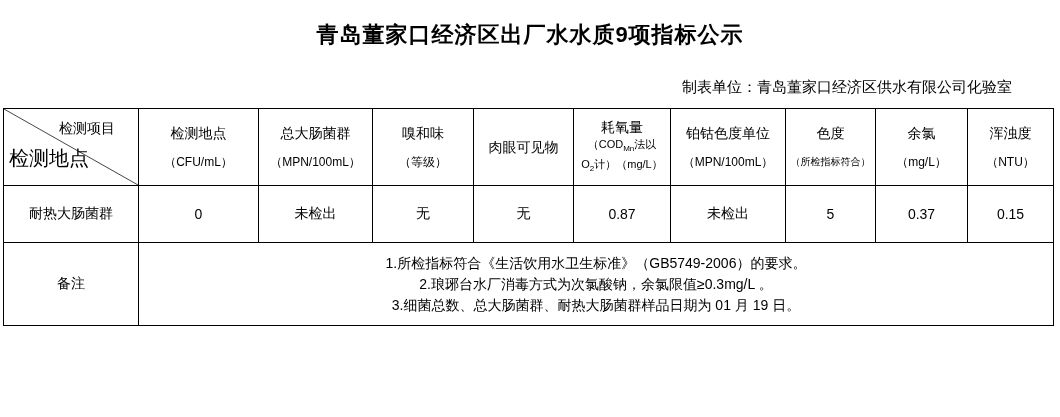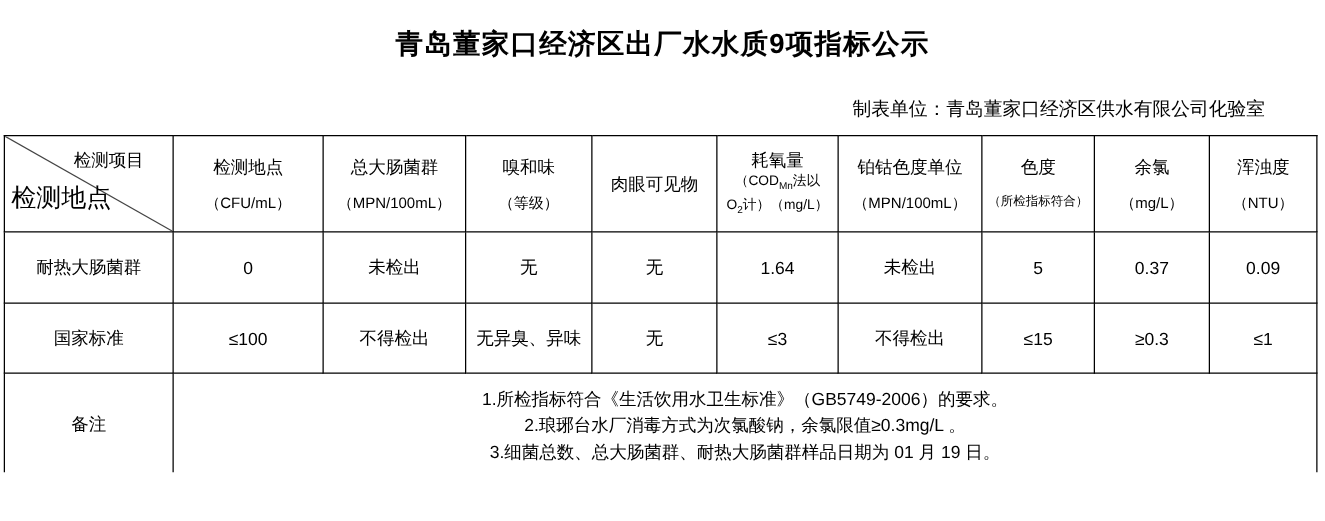--- a/index.html
+++ b/index.html
@@ -103,39 +103,27 @@
         <div class="col-unit">（NTU）</div>
       </th>
     </tr>
 
     <tr class="r1">
       <td>耐热大肠菌群</td>
       <td>0</td>
       <td>未检出</td>
       <td>无</td>
       <td>无</td>
-      <td>1.64</td>
+      <td>0.87</td>
       <td>未检出</td>
       <td>5</td>
       <td>0.37</td>
-      <td>0.09</td>
+      <td>0.15</td>
     </tr>
 
-    <tr class="r2">
-      <td>国家标准</td>
-      <td>≤100</td>
-      <td>不得检出</td>
-      <td>无异臭、异味</td>
-      <td>无</td>
-      <td>≤3</td>
-      <td>不得检出</td>
-      <td>≤15</td>
-      <td>≥0.3</td>
-      <td>≤1</td>
-    </tr>
 
     <tr class="remark">
       <td>备注</td>
       <td class="remark-cell" colspan="9">
         <div>1.所检指标符合《生活饮用水卫生标准》（GB5749-2006）的要求。</div>
         <div>2.琅琊台水厂消毒方式为次氯酸钠，余氯限值≥0.3mg/L 。</div>
         <div>3.细菌总数、总大肠菌群、耐热大肠菌群样品日期为 01 月 19 日。</div>
       </td>
     </tr>
   </tbody>

